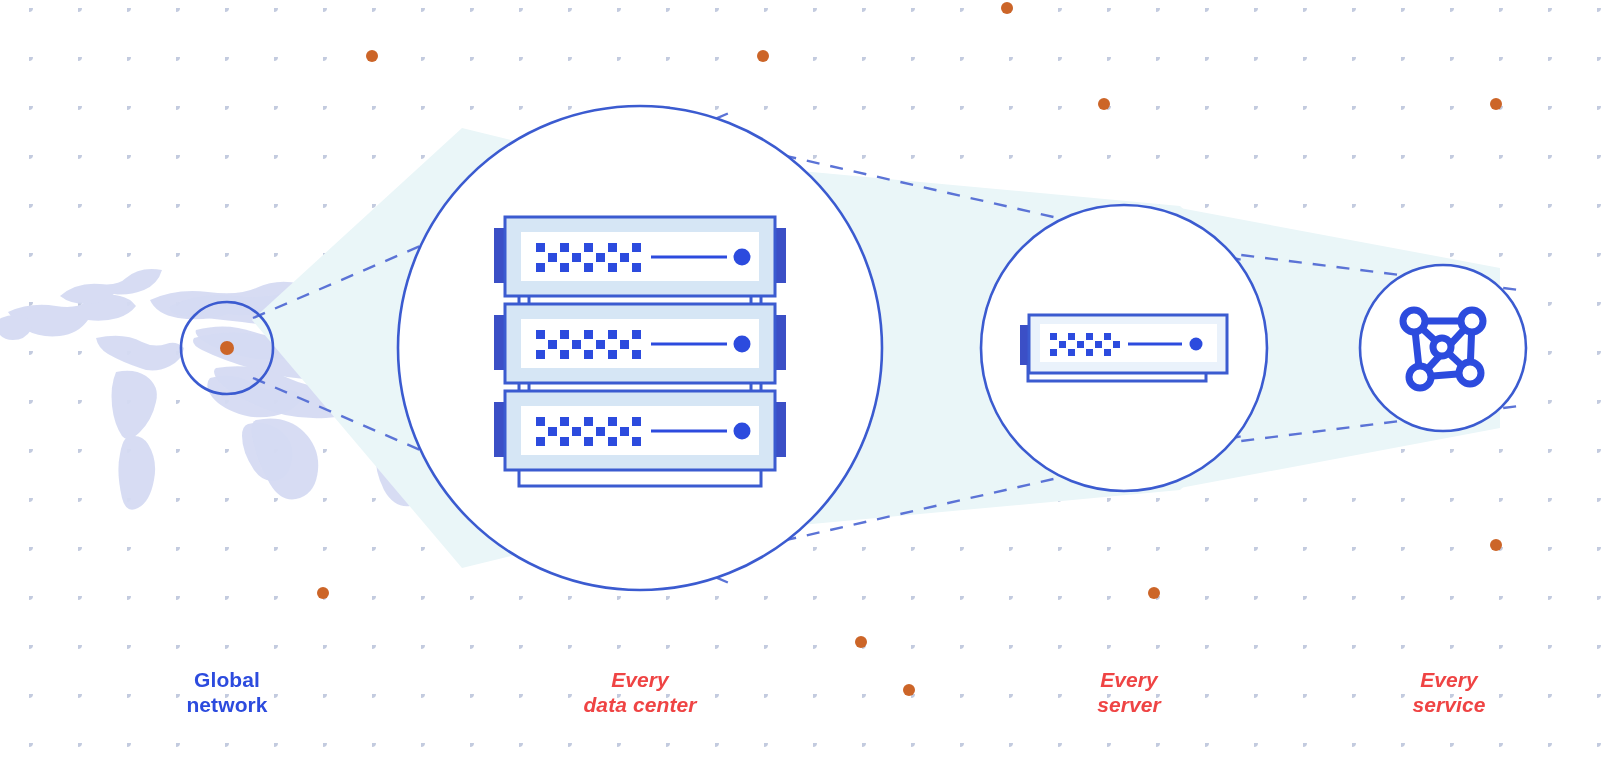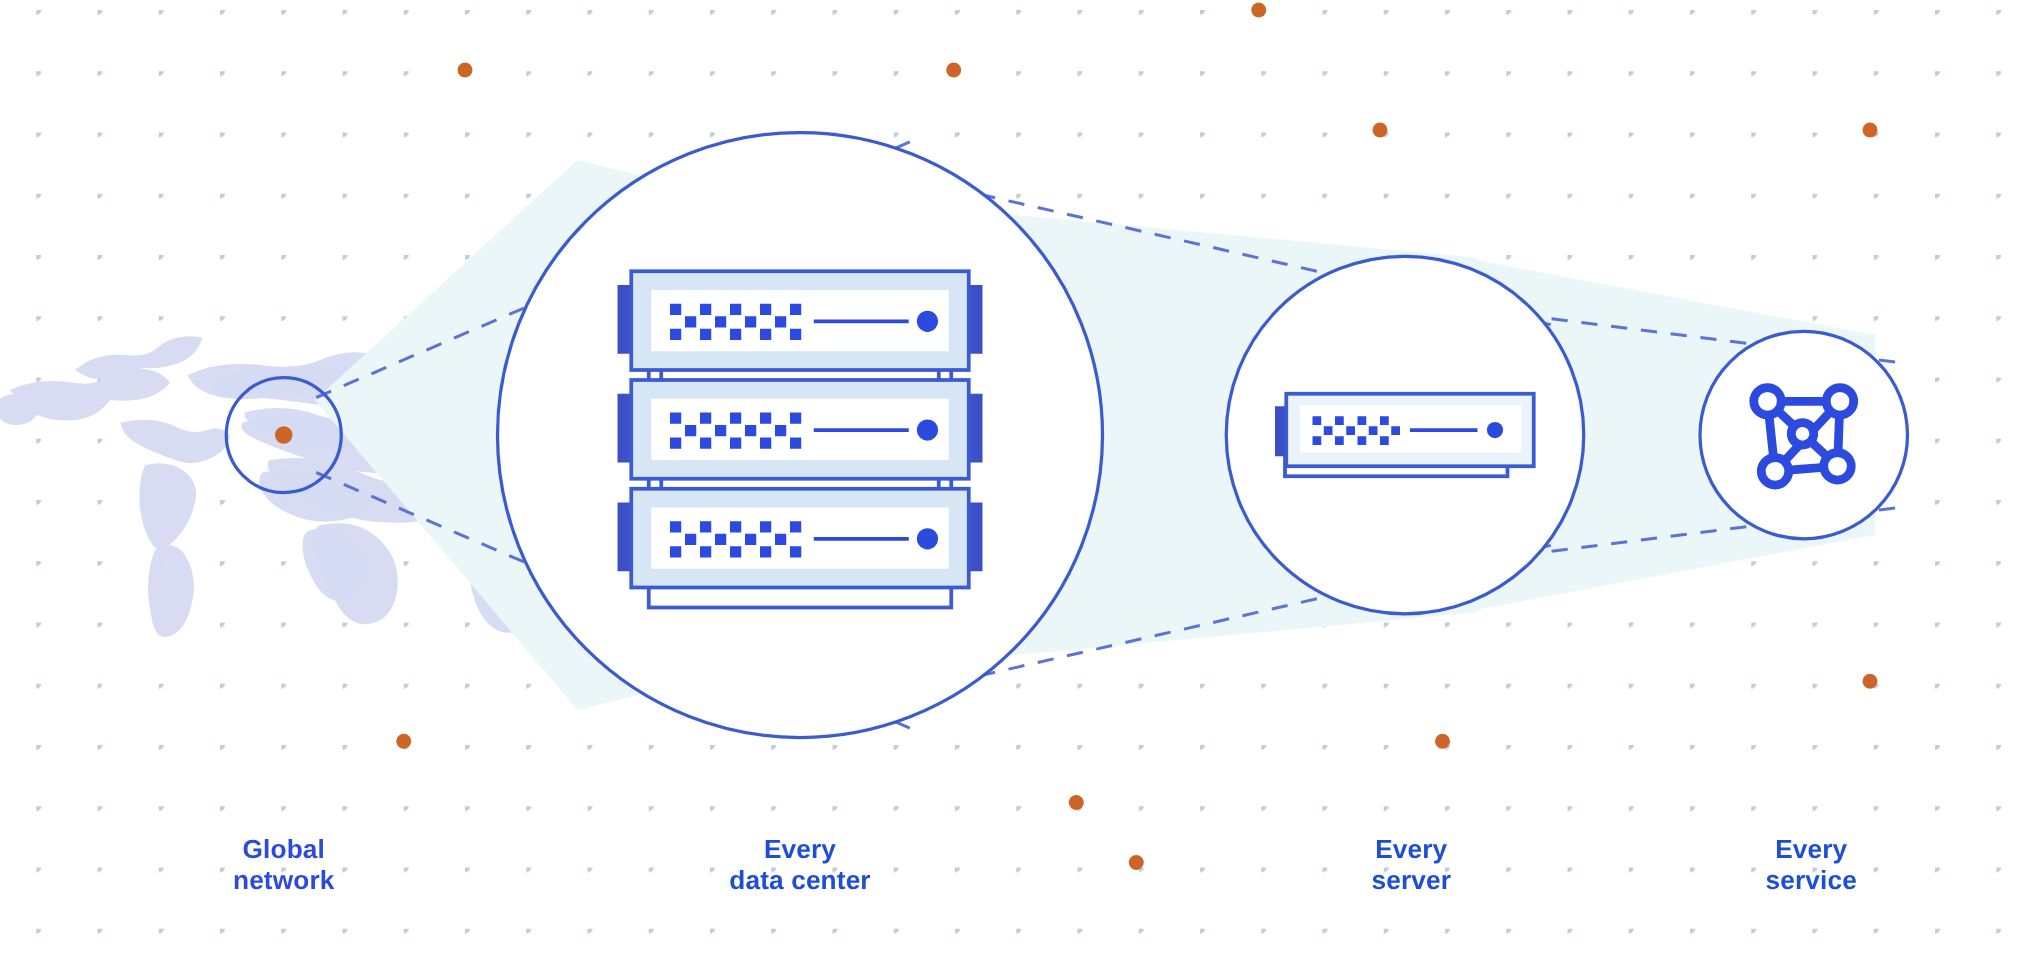--- a/index.html
+++ b/index.html
@@ -40,22 +40,23 @@
     font-size: 21px;
     letter-spacing: .1px;
     white-space: pre-line;
     transform: translateX(-50%);
   }
   .cap.accent {
     color: #2c4bde;
     font-weight: 700;
   }
   .cap.plain {
-    color: #1d4ed8;
+    color: #ef4444;
     font-weight: 600;
+    font-style: italic;
   }
 </style>
 </head>
 <body>
 
 <div id="stage">
 
   <svg class="layer" viewBox="0 0 1620 782">
     <defs>
       <pattern id="dotgrid" x="29" y="8" width="49" height="49" patternUnits="userSpaceOnUse">

